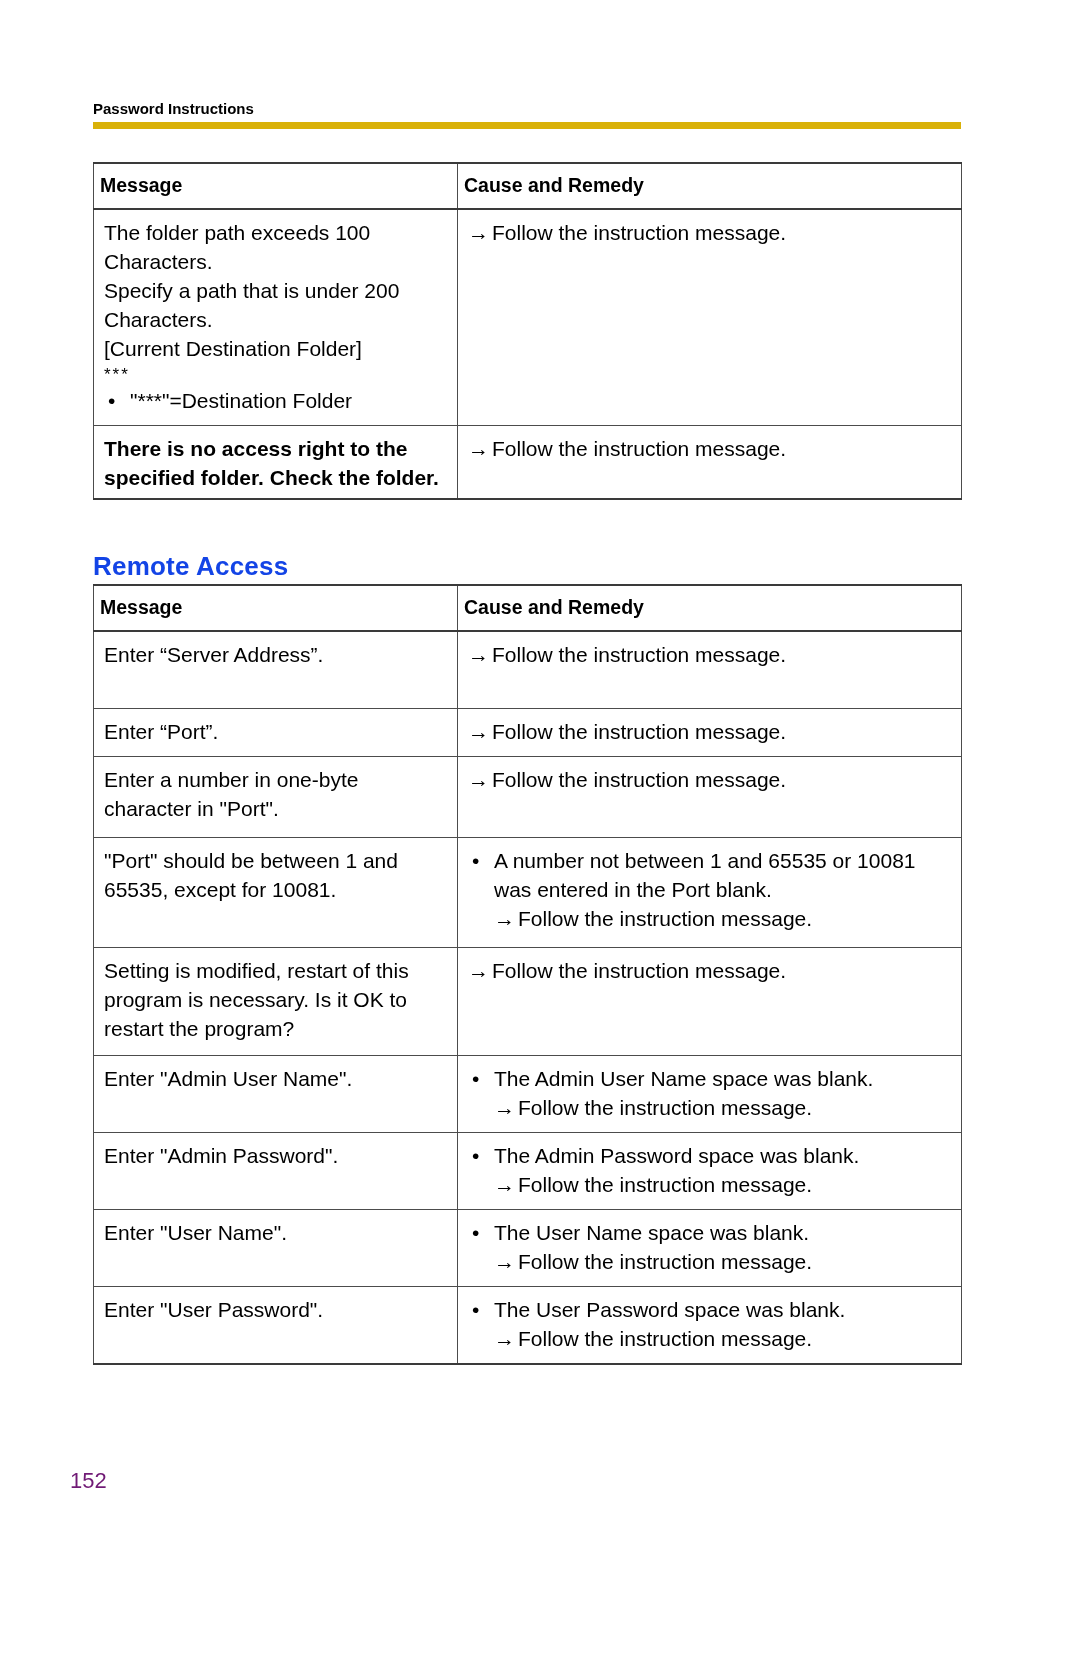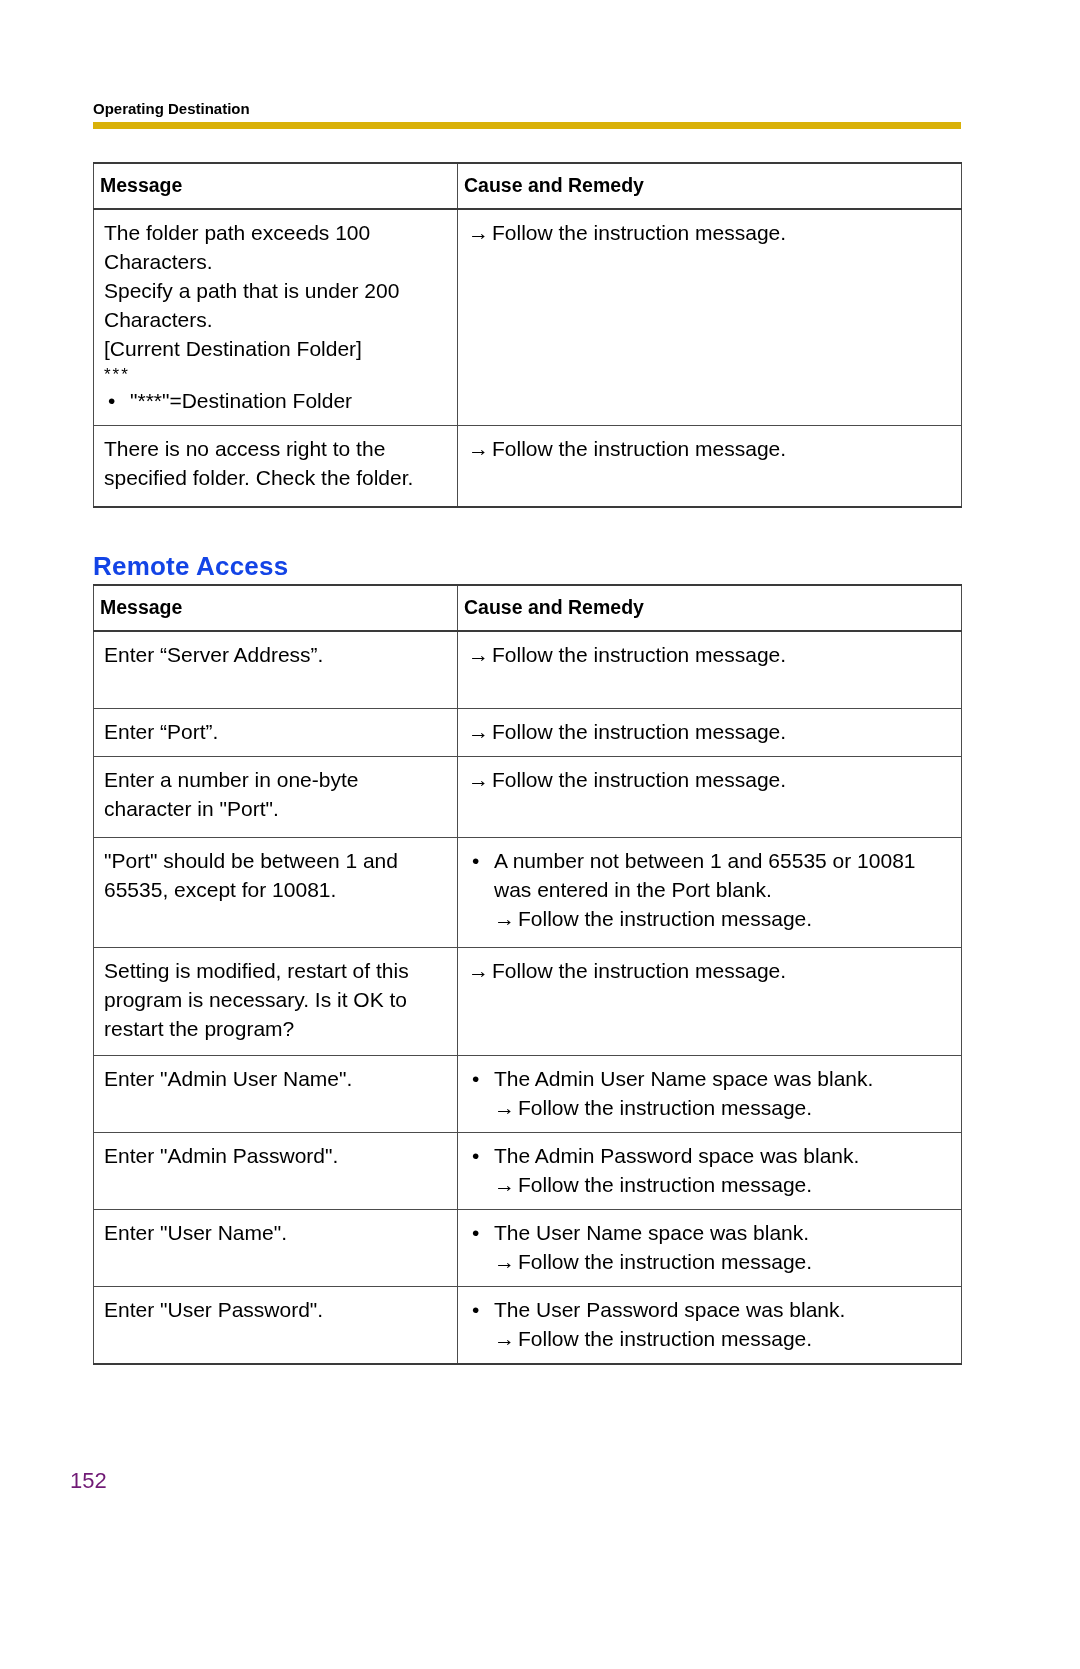--- a/index.html
+++ b/index.html
@@ -129,21 +129,21 @@
     color: #701a75;
     margin-left: 18px;
   }
 </style>
 </head>
 <body>
 
 <div class="page">
 
   <div class="header">
-    <div class="header-title">Operating Destination</div>
+    <div class="header-title">Password Instructions</div>
     <div class="header-rule"></div>
   </div>
 
   <table class="tbl" id="table-1" style="left:93px; top:162px;">
     <colgroup>
         <col class="col-msg">
         <col class="col-cause">
       </colgroup>
     <thead>
       <tr>
@@ -165,21 +165,21 @@
             </div>
           </td>
           <td>
             <div class="cell">
               <p class="arrow-line"><span class="arrow-glyph">→</span><span>Follow the instruction message.</span></p>
             </div>
           </td>
         </tr>
         <tr class="lastrow">
           <td>
-            <div class="cell" style="padding-bottom: 14px;">
+            <div class="cell" style="padding-bottom: 6px; font-weight: bold;">
               <p>There is no access right to the specified folder. Check the folder.</p>
             </div>
           </td>
           <td>
             <div class="cell" style="padding-bottom: 14px;">
               <p class="arrow-line"><span class="arrow-glyph">→</span><span>Follow the instruction message.</span></p>
             </div>
           </td>
         </tr>
       </tbody>

